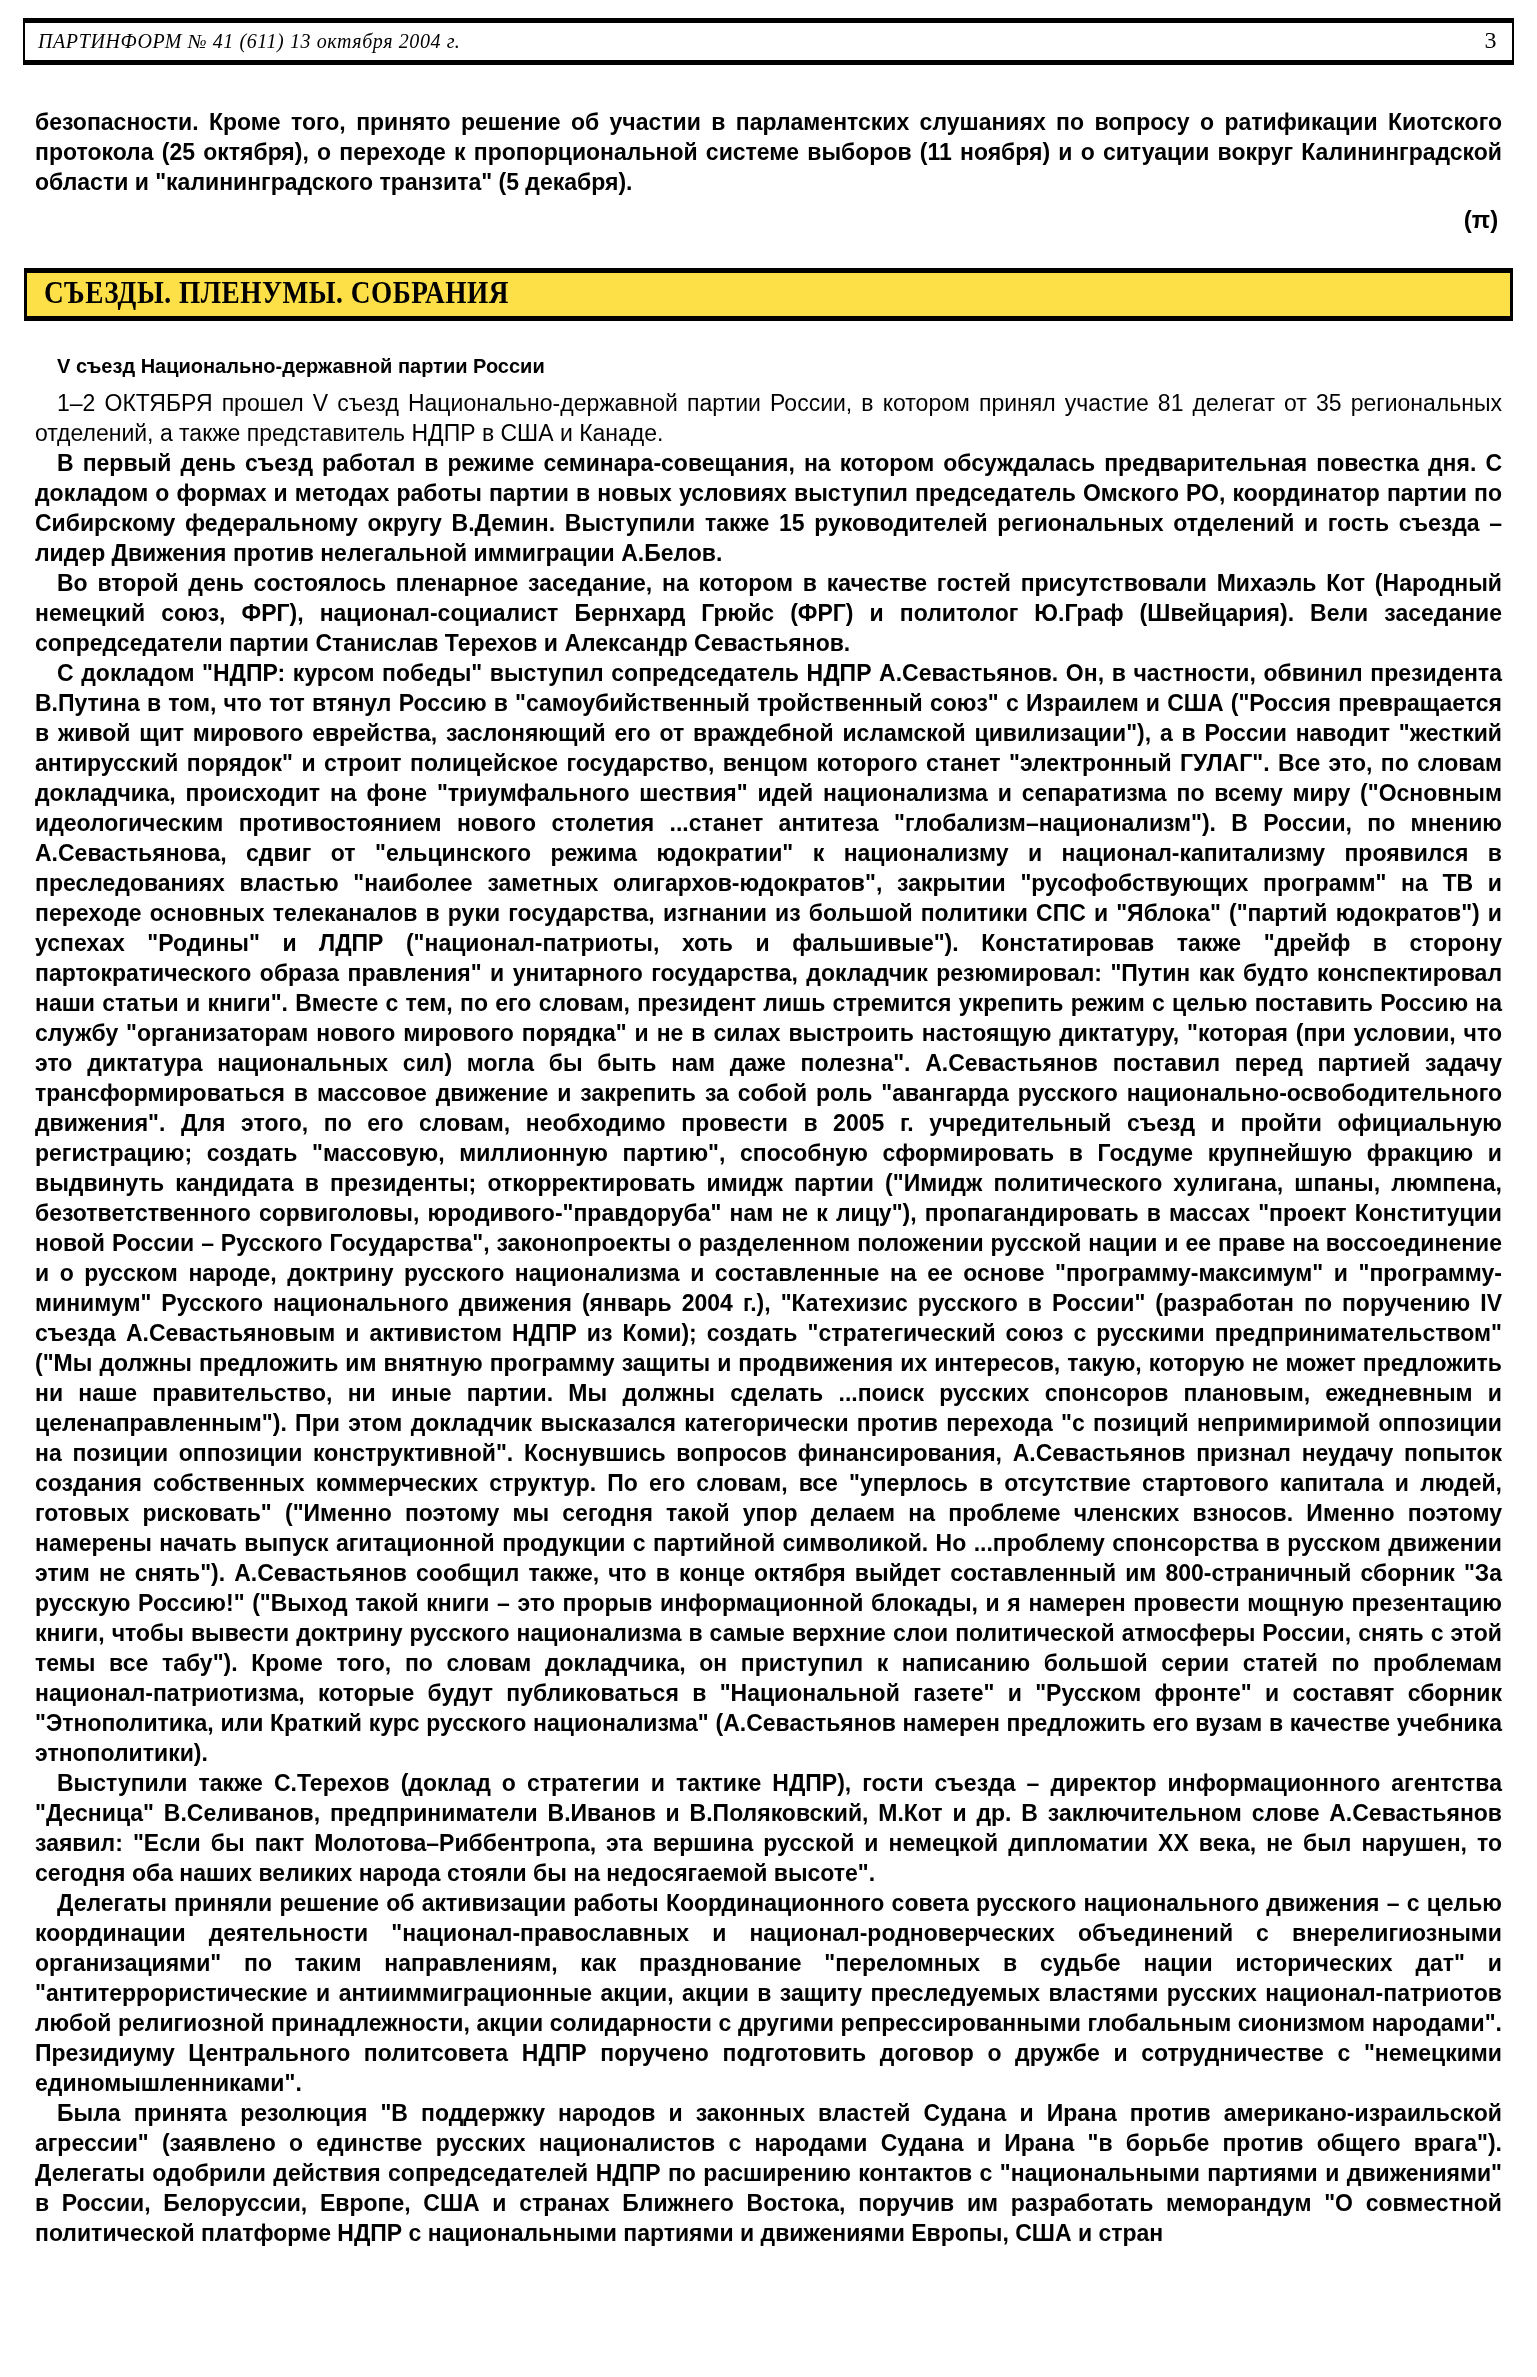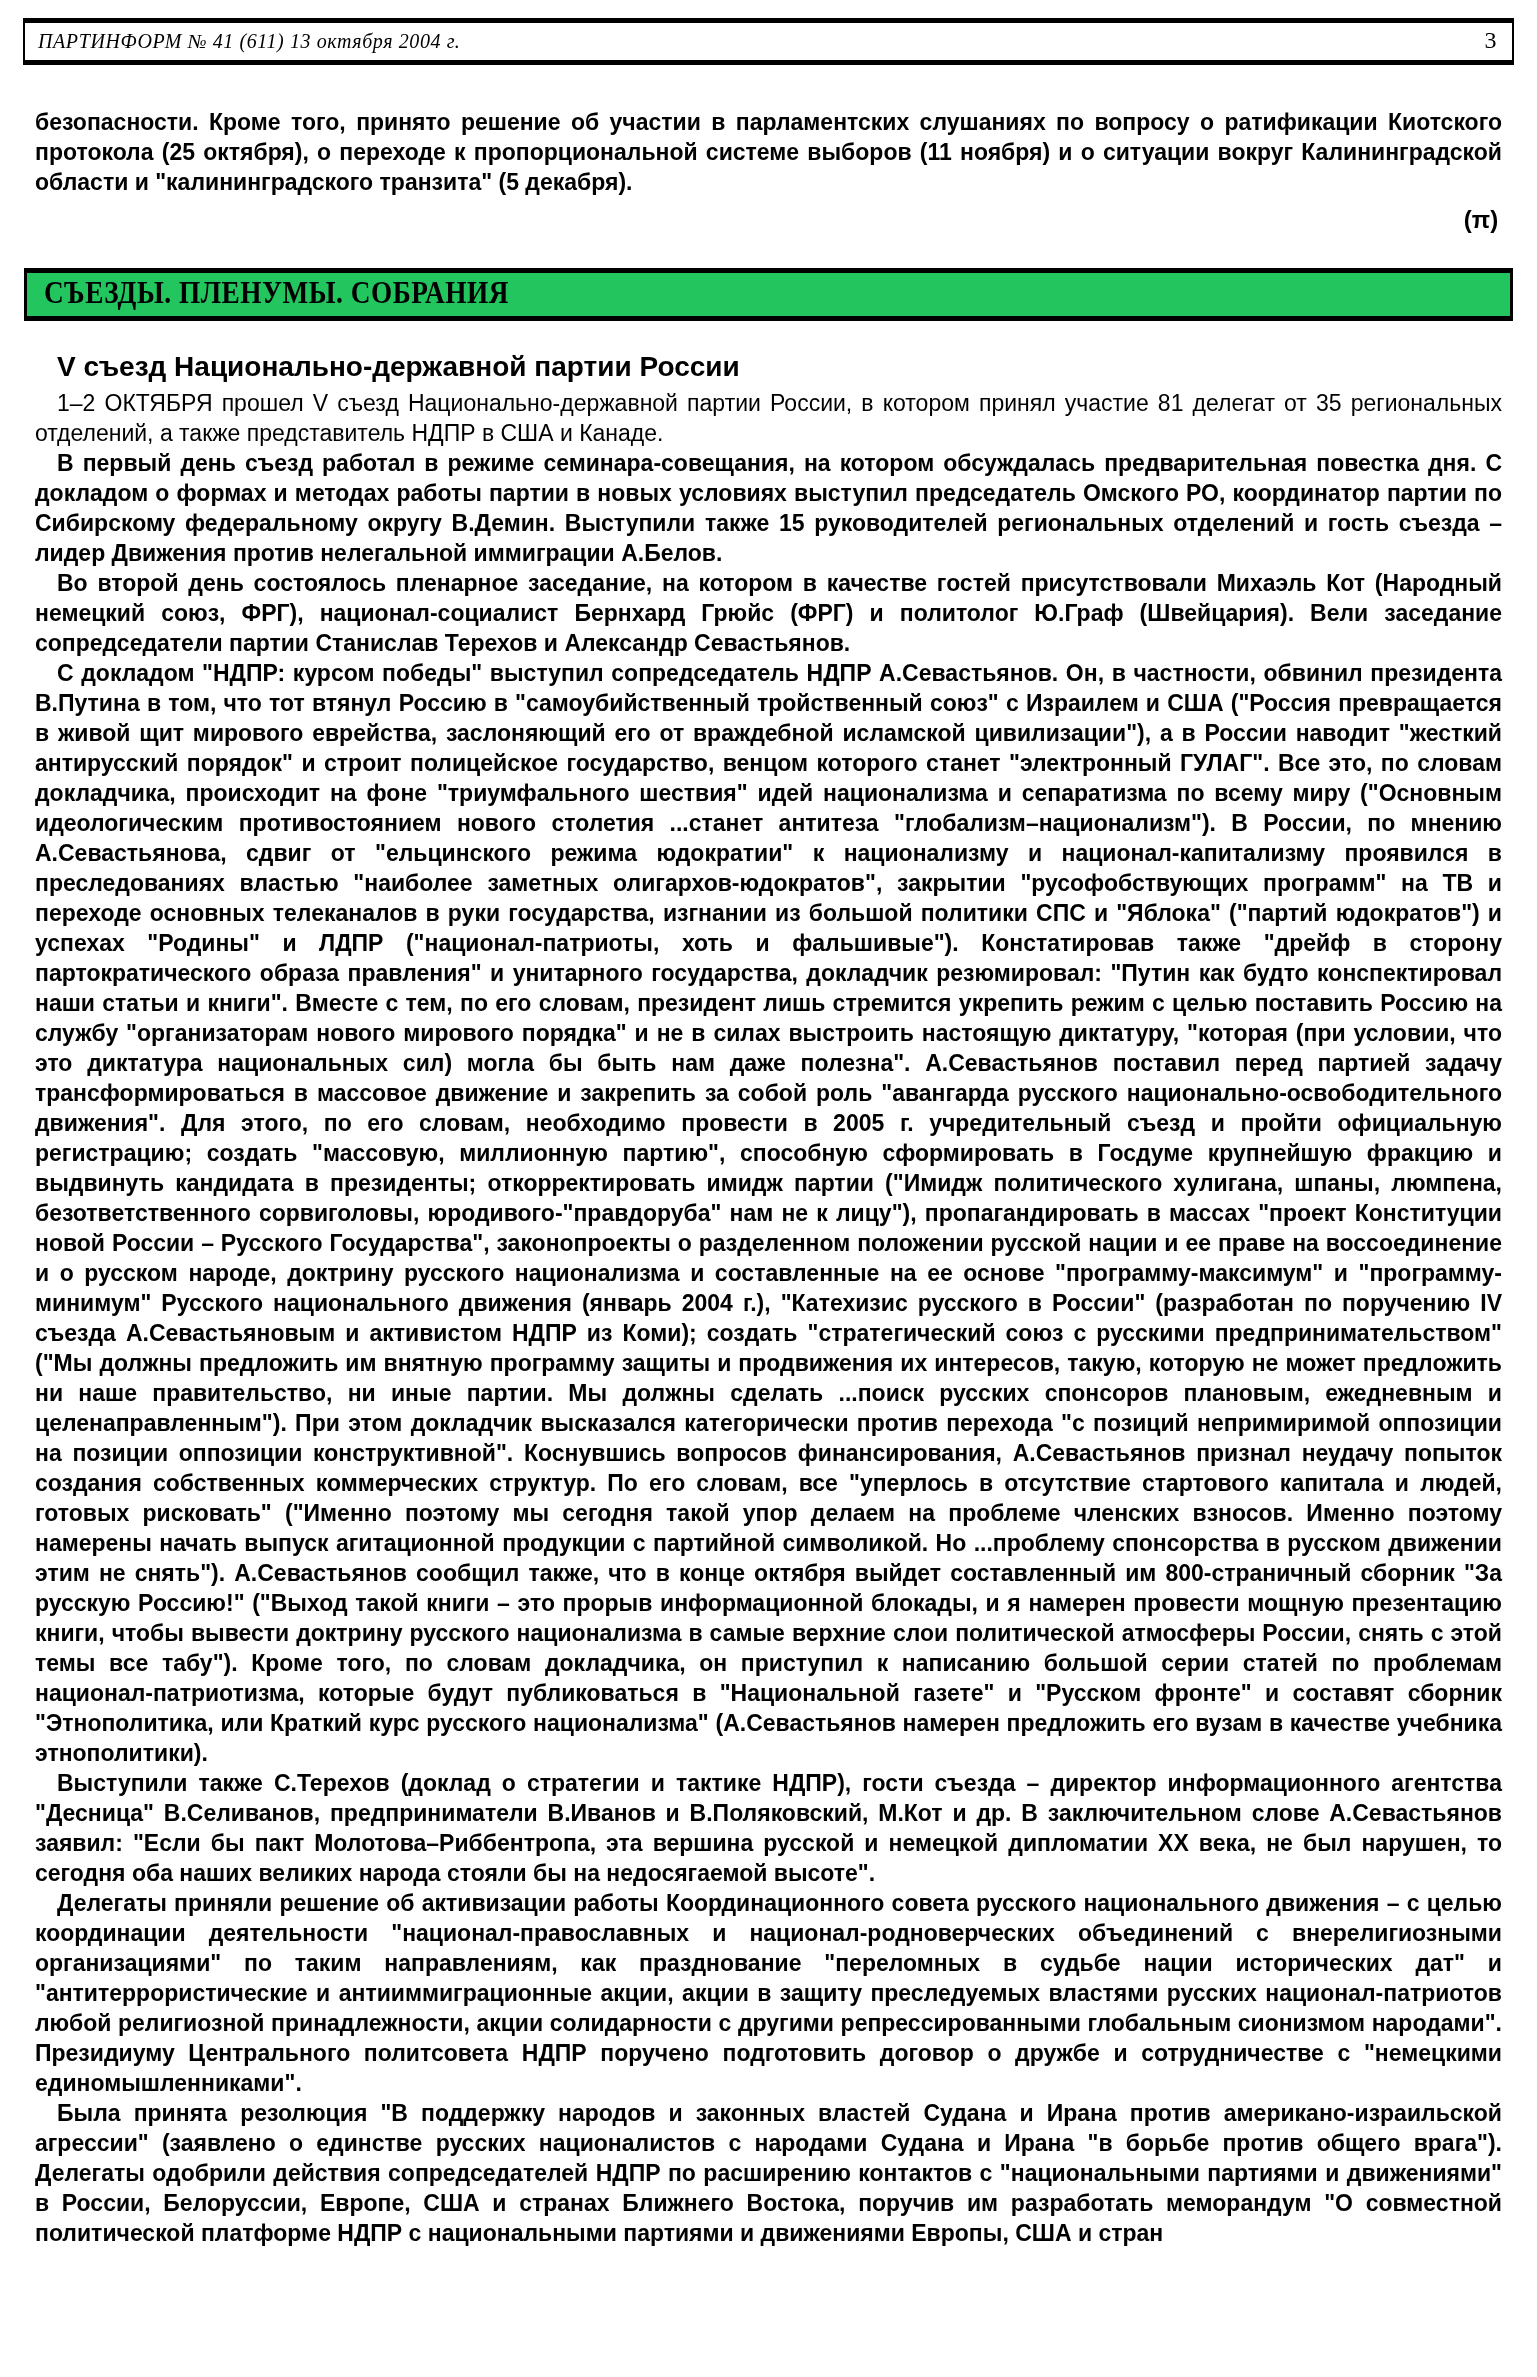--- a/index.html
+++ b/index.html
@@ -32,36 +32,36 @@
   .no-indent { text-indent:0; }
   .carryover { margin-top:42px; }
 
   .signature {
     text-align:right; font-weight:bold; font-size:24px;
     line-height:30px; margin-top:7.7px; padding-right:3.8px;
   }
 
   .section-banner {
     margin:33px -11px 0 -11px;
-    background:#22c55e;
+    background:#fde047;
     border:3.8px solid #000;
     border-top-width:5.8px; border-bottom-width:5.8px;
     padding:1.9px 15.4px 5.1px 16.7px;
   }
   .section-title {
     display:inline-block;
     font-family:"Liberation Serif", serif;
     font-weight:bold; font-size:31px; letter-spacing:0.6px;
     transform:scaleX(0.88); transform-origin:left center;
     white-space:nowrap;
   }
 
   .article-title {
     margin:29.5px 0 5.1px 0; padding-left:22px;
-    font-size:28px; line-height:33px; font-weight:bold;
+    font-size:20px; line-height:33px; font-weight:bold;
   }
 </style>
 </head>
 <body>
 
 <div class="page">
 
   <div class="running-header">
     <span class="header-title">ПАРТИНФОРМ № 41 (611) 13 октября 2004 г.</span>
     <span class="header-page-num">3</span>

